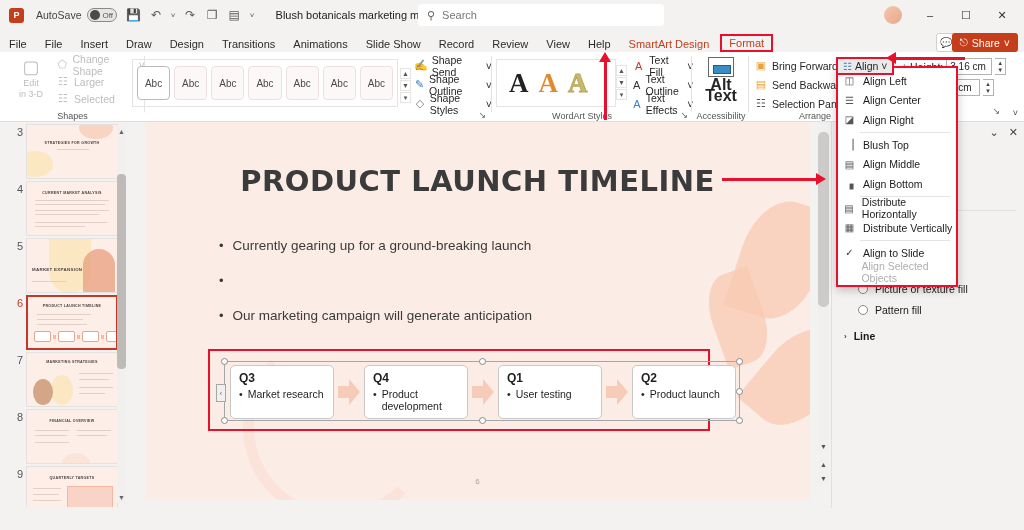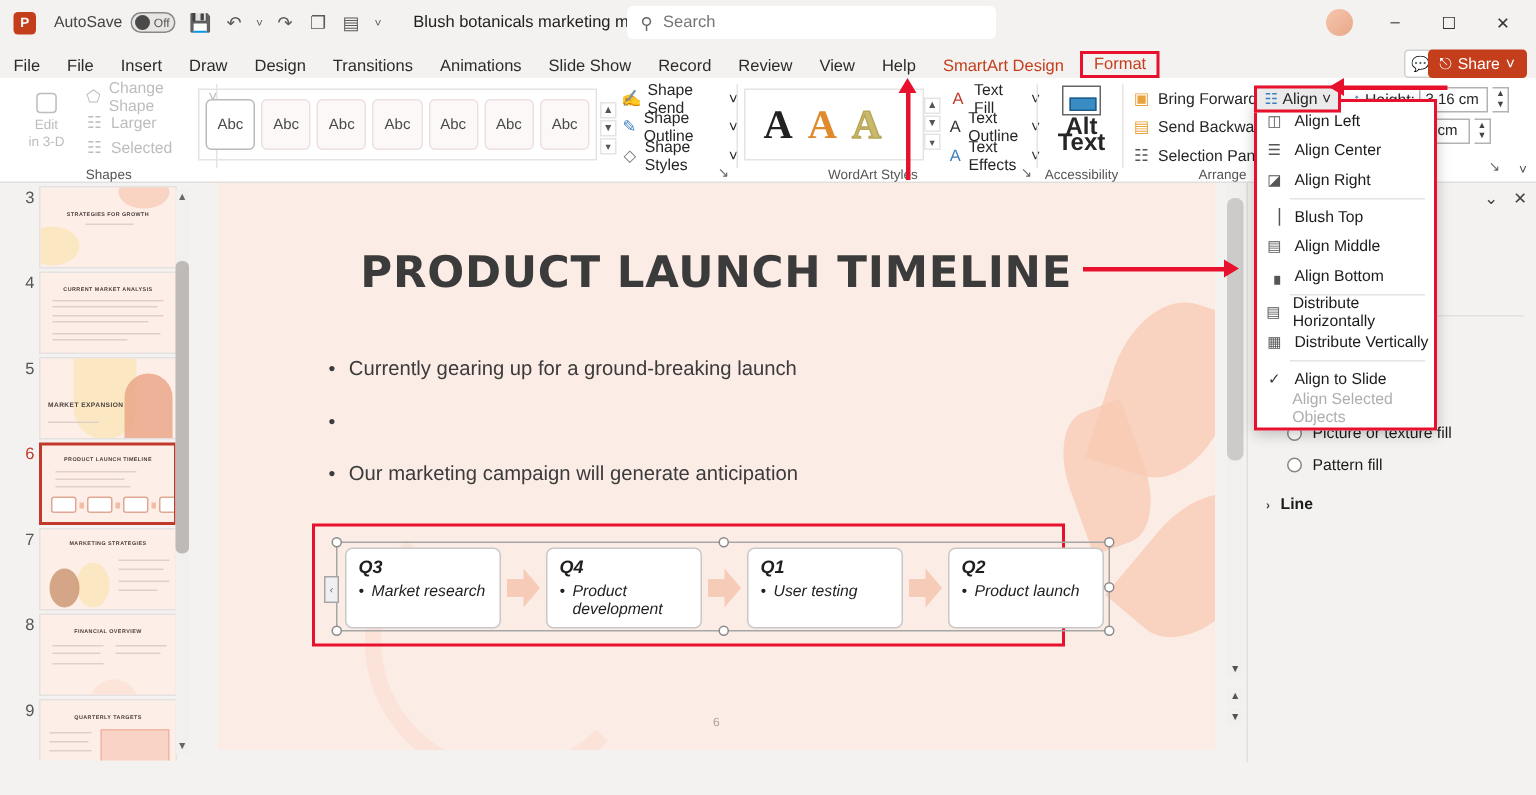--- a/index.html
+++ b/index.html
@@ -116,21 +116,21 @@
   .slide { position:absolute; left:14px; top:0px; width:665px; height:378px; background:#fcece6; overflow:hidden; }
   .slide-title { position:absolute; left:0; right:0; top:42px; text-align:center; font-size:29px; font-weight:bold; letter-spacing:.5px; color:#3b3b3b; font-family:"DejaVu Sans", sans-serif; }
   .bullets { position:absolute; left:74px; top:116px; }
   .blt { display:flex; gap:9px; font-size:13.5px; color:#3b3b3b; margin-bottom:20px; }
   .blt .dot { font-size:13px; line-height:15px; }
   .leaf { position:absolute; border-radius:50% 0 50% 0; background:#f8c9b3; opacity:.75; }
   .arc { position:absolute; border:11px solid #f9dfd3; border-radius:50%; opacity:.75; }
   .slidenum { position:absolute; left:0; right:0; bottom:14px; text-align:center; font-size:8px; color:#b0a09a; }
 
   
-  .smartart { position:absolute; left:63px; top:227px; width:502px; height:82px; border:2.5px solid #e8112d;font-style:italic; }
+  .smartart { position:absolute; left:63px; top:227px; width:502px; height:82px; border:2.5px solid #e8112d; }
   .sa-inner { position:absolute; left:14px; top:10px; width:516px; height:60px; border:1px solid #a6a6a6; }
   .sa-handle { position:absolute; width:7px; height:7px; border-radius:50%; background:#fff; border:1px solid #8a8a8a; }
   .sa-tab { position:absolute; left:6px; top:33px; width:10px; height:18px; background:#f0f0f0; border:1px solid #a6a6a6; font-size:7px; color:#666; display:flex; align-items:center; justify-content:center; }
   .sa-steps { position:absolute; left:20px; top:14px; width:506px; height:54px; display:flex; align-items:center; }
   .sa-box { height:54px; border:1px solid #c8c8c8; border-radius:5px; background:#fff; padding:5px 8px; }
   .sa-box .q { font-size:12px; font-weight:bold; color:#1f1f1f; line-height:14px; }
   .sa-box .li { font-size:10.5px; color:#1f1f1f; line-height:12px; margin-top:3px; display:flex; gap:5px; }
   .sa-arrow { width:22px; height:28px; margin:0 4px; display:flex; align-items:center; justify-content:center; }
   .sa-arrow svg { display:block; }
 

